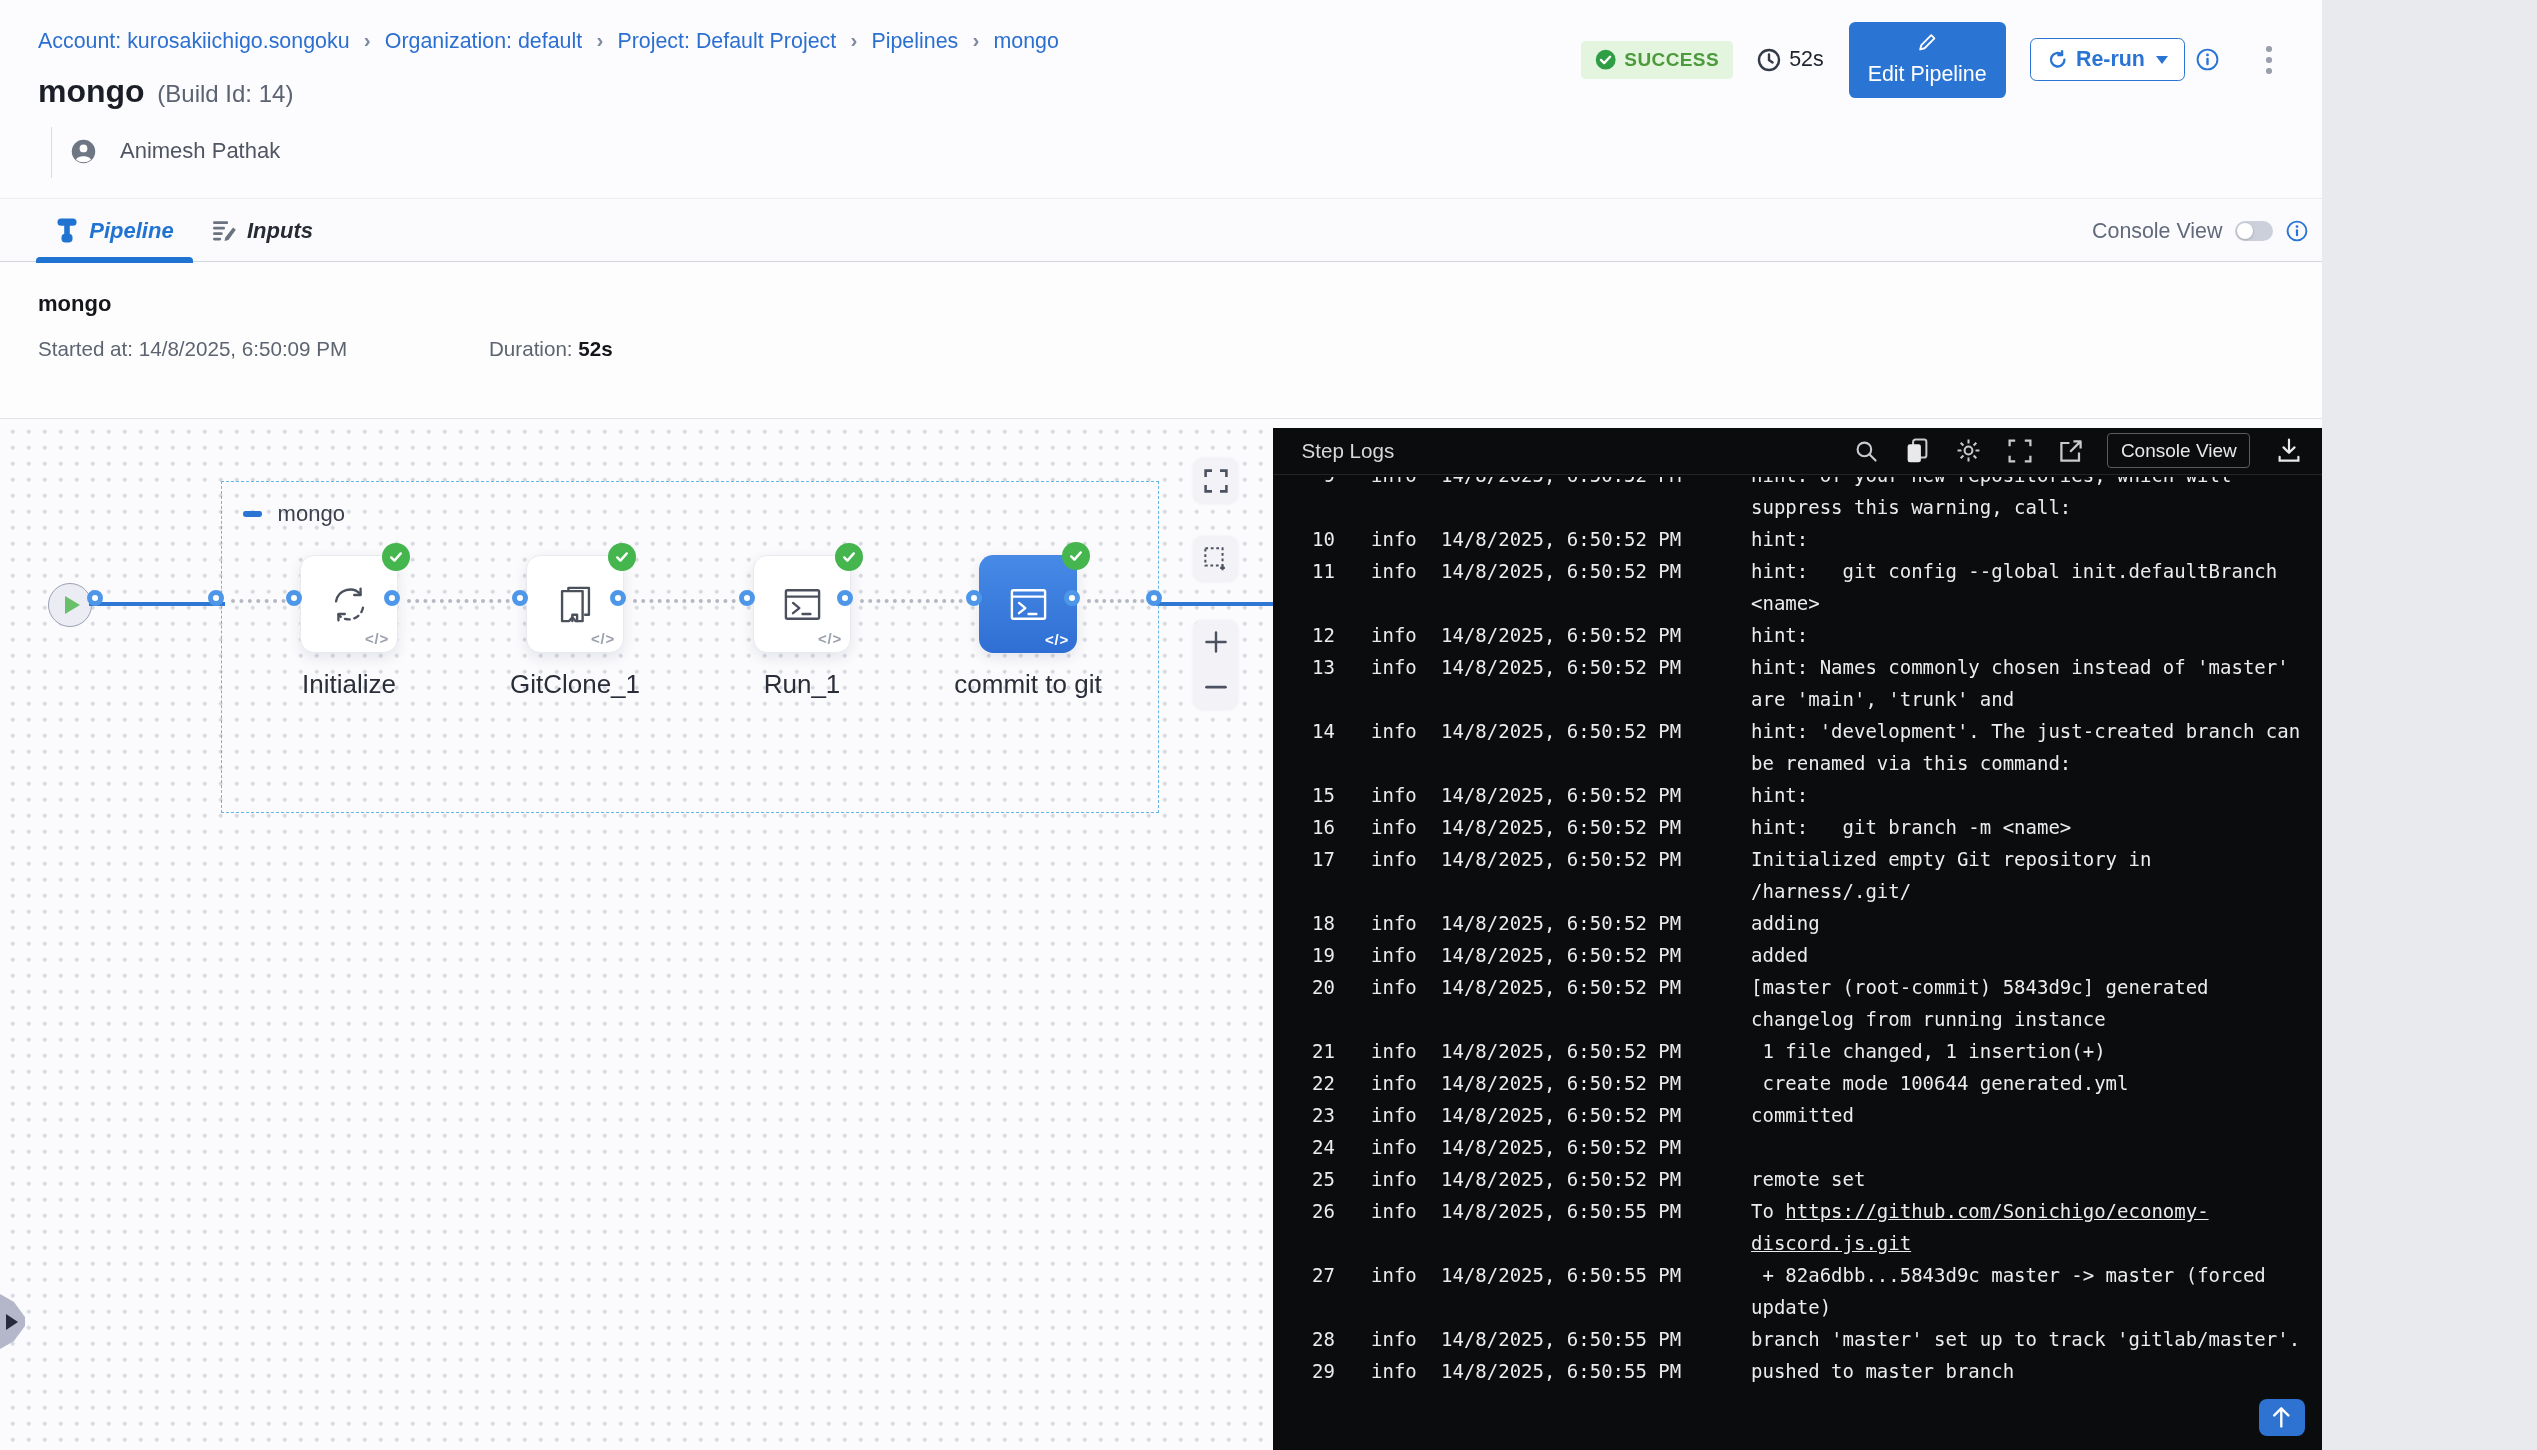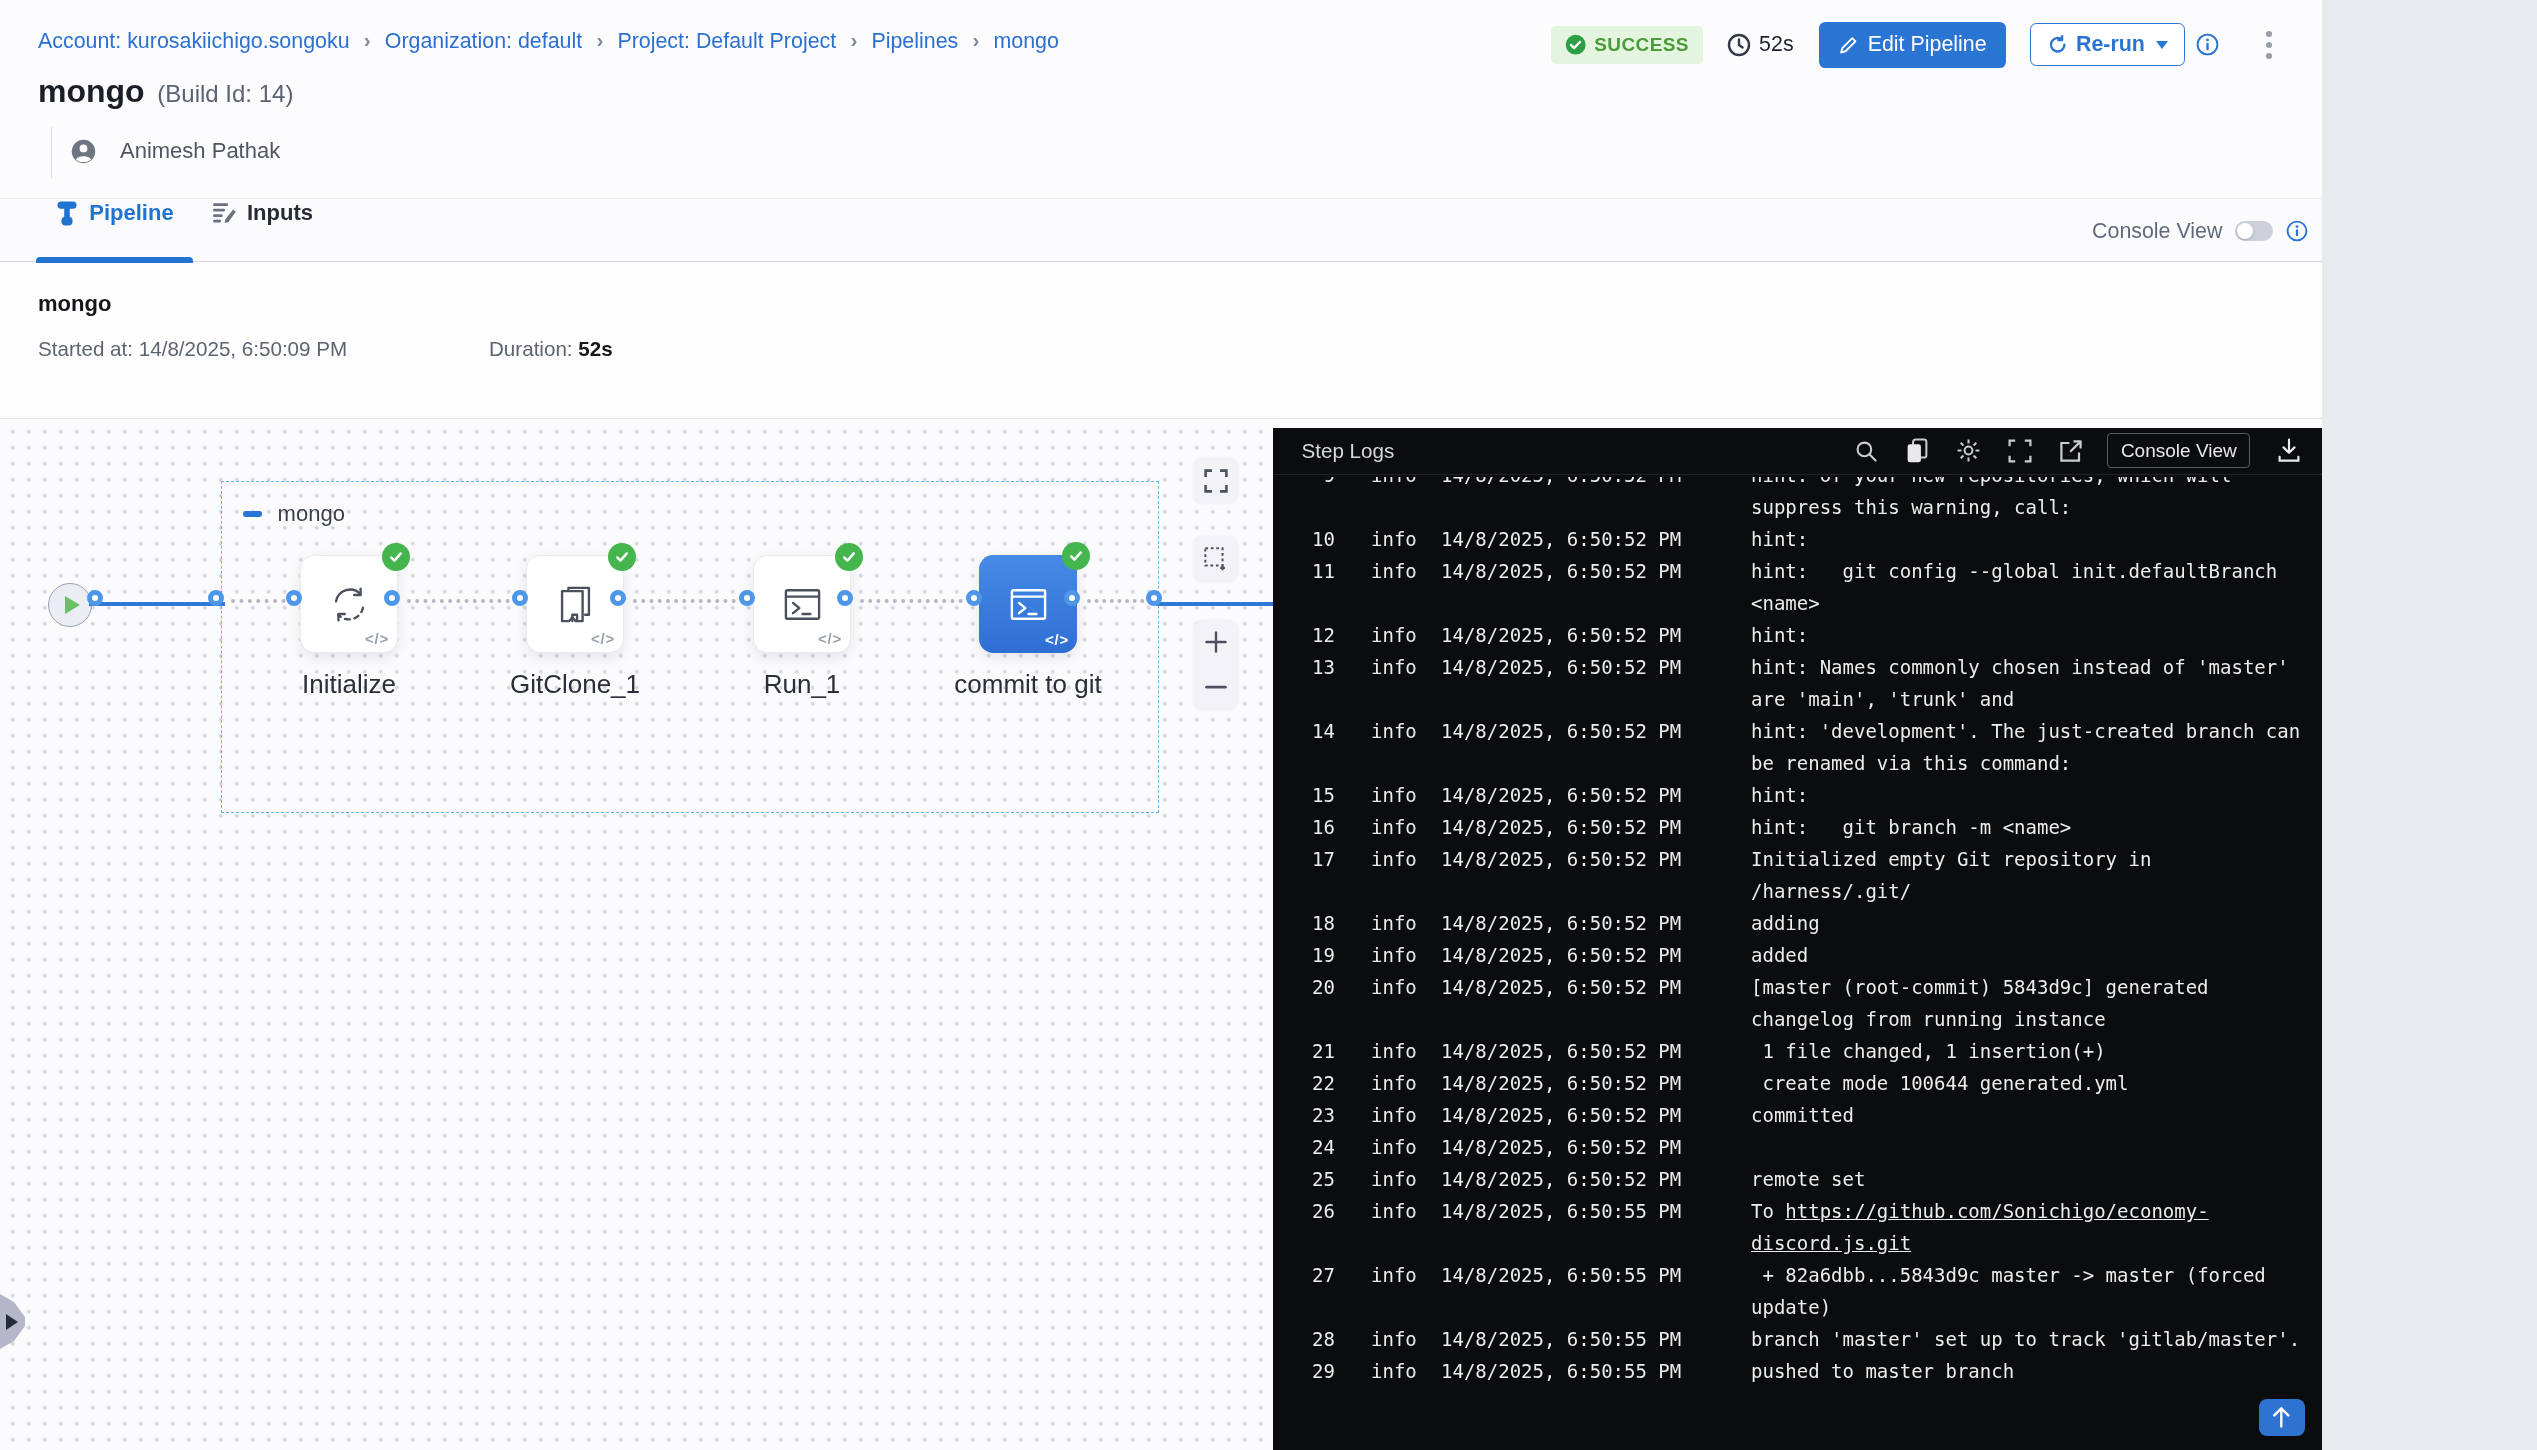--- a/index.html
+++ b/index.html
@@ -11,35 +11,35 @@
   
   .topbar { position:absolute; top:0; left:0; right:0; height:199px; background:#fcfcfe; border-bottom:0.8px solid #ebecf1; }
   .breadcrumb { position:absolute; top:28.5px; left:38px; display:flex; align-items:center; gap:14.2px; font-size:21.4px; }
   .breadcrumb a { color:#2b6fd0; text-decoration:none; cursor:pointer; }
   .crumb-sep { color:#7d8aa0; font-size:20.6px; font-weight:bold; transform:translateY(-0.8px); }
   .top-actions { position:absolute; top:22px; right:47px; display:flex; align-items:center; }
   .badge-success { display:flex; align-items:center; gap:8px; background:#e3f5df; border-radius:4.7px; padding:8px 14.2px; }
   .badge-success .txt { color:#4c9a3b; font-weight:bold; font-size:19px; letter-spacing:0.4px; }
   .dur { display:flex; align-items:center; gap:8px; margin-left:24px; font-size:21.4px; color:#1d222b; }
   .btn-edit { display:flex; align-items:center; gap:9.5px; margin-left:25px; background:#2a74d4; color:#fff;
-    border:none; border-radius:6.3px; padding:10.3px 19px; font-size:21.4px; font-family:inherit; cursor:pointer; }
+    border:none; border-radius:6.3px; padding:10.3px 19px; font-size:21.4px; font-family:inherit; cursor:pointer;flex-direction:column; }
   .btn-rerun { display:flex; align-items:center; gap:8px; margin-left:24px; background:#fff; color:#2a74d4;
     border:1.6px solid #2a74d4; border-radius:6.3px; padding:8px 16px; font-size:21.4px; font-weight:bold; font-family:inherit; cursor:pointer; }
   .caret { width:0; height:0; border-left:6.3px solid transparent; border-right:6.3px solid transparent; border-top:8px solid #2a74d4; margin-left:3.2px; }
   .icon-info-top { margin-left:11px; cursor:pointer; }
   .kebab { margin-left:44px; display:flex; flex-direction:column; gap:5.5px; cursor:pointer; padding:3.2px; }
   .kebab i { width:5.5px; height:5.5px; border-radius:50%; background:#9aa0ab; }
   .build-title { position:absolute; top:73px; left:38px; display:flex; align-items:baseline; gap:12.7px; }
   .build-title .name { font-size:32px; font-weight:bold; color:#1b1e26; }
   .build-title .bid { font-size:24px; color:#5b6372; }
   .author { position:absolute; top:127px; left:51px; border-left:1.6px solid #d9dbe2; padding:11px 0 14.2px 19px;
     display:flex; align-items:center; gap:24px; font-size:22px; color:#4f5561; }
   
   .tabbar { position:absolute; top:200px; left:0; right:0; height:62px; background:#fbfbfd; border-bottom:1.6px solid #d4d6de; display:flex; align-items:stretch; padding-left:36px; }
-  .tab { position:relative; display:flex; gap:10.3px; padding:0 19px; font-size:22px; font-weight:bold; cursor:pointer; }
+  .tab { position:relative; display:flex; align-items:center; gap:10.3px; padding:0 19px; font-size:22px; font-weight:bold; cursor:pointer;font-style:italic; }
   .tab.active { color:#2173d1; }
   .tab.inactive { color:#272b33; }
   .tab.active .underline { position:absolute; left:0; right:0; bottom:-1.6px; height:5.5px; border-radius:4px 4px 0 0; background:#2173d1; }
   .console-view { position:absolute; right:14.2px; top:0; height:62px; display:flex; align-items:center; gap:12.7px; }
   .console-view .lbl { font-size:21.4px; color:#61697a; }
   .toggle { width:38px; height:20px; border-radius:10.3px; background:#ccd0da; position:relative; cursor:pointer; }
   .toggle .knob { position:absolute; left:1.6px; top:1.6px; width:16.6px; height:16.6px; border-radius:50%; background:#fff; box-shadow:0 0.8px 2.4px rgba(0,0,0,.25); }
   
   .runinfo { position:absolute; top:264px; left:0; right:0; height:155px; background:#fdfdfe; border-bottom:0.8px solid #e2e3e9; }
   .runinfo .rname { position:absolute; top:27px; left:38px; font-size:22px; font-weight:bold; color:#14161a; }

